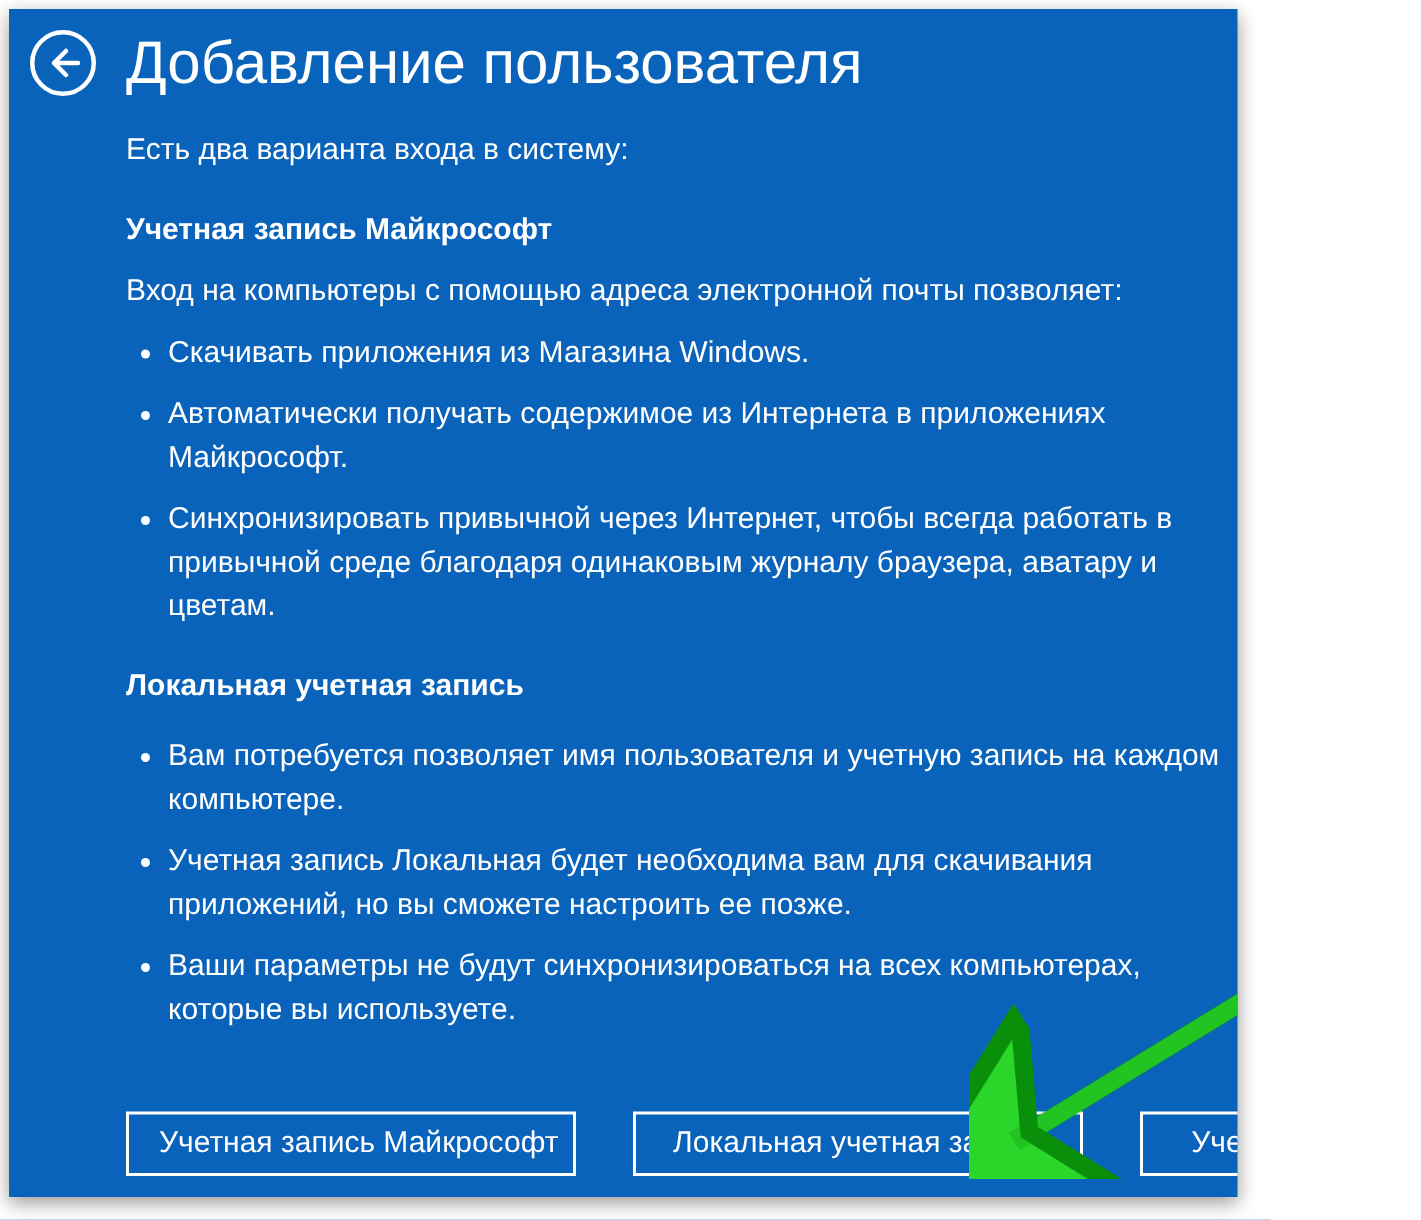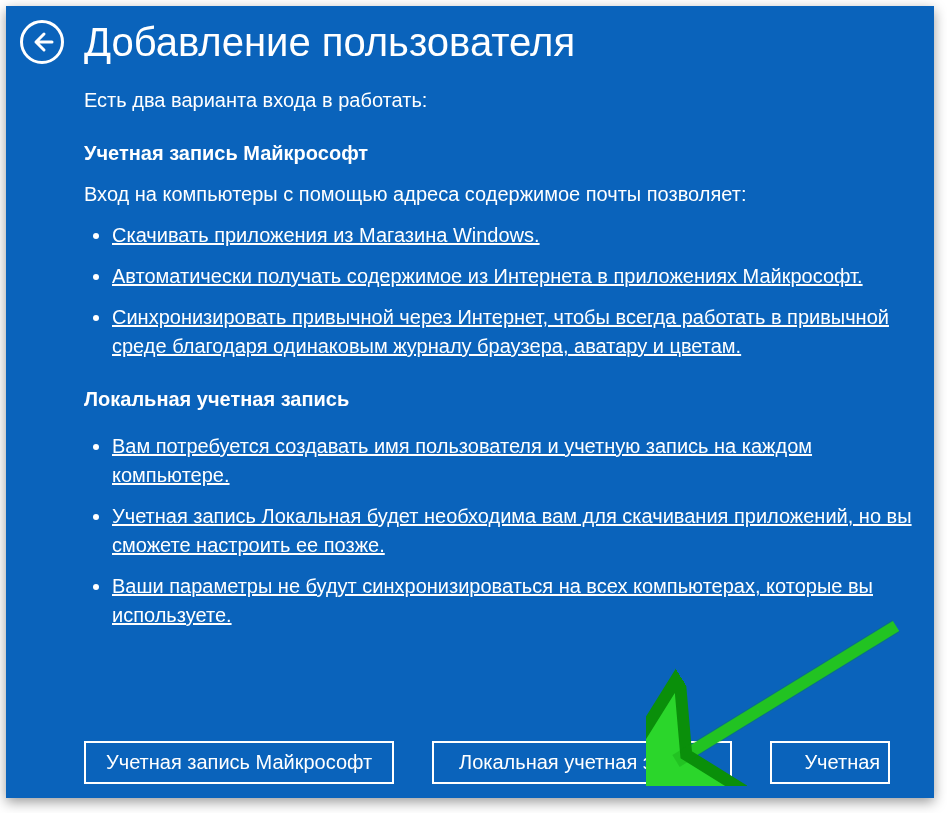--- a/index.html
+++ b/index.html
@@ -7,21 +7,21 @@
     padding: 0;
     width: 947px;
     height: 813px;
     font-family: "Segoe UI", Arial, sans-serif;
     background: #fff;
     overflow: hidden;
   }
   .panel {
     position: relative;
     margin: 6px;
-    width: 928px;
+    width: 819px;
     height: 792px;
     background: #0a63bb;
     color: #ffffff;
     box-sizing: border-box;
     box-shadow: 0 4px 12px rgba(0,0,0,0.4);
     overflow: hidden;
   }
   .header {
     display: flex;
     align-items: center;
@@ -53,21 +53,20 @@
   }
   .intro { margin: 10px 0 24px 0; }
   .section-head {
     font-weight: 600;
     margin: 18px 0 12px 0;
   }
   .lead { margin: 0 0 6px 0; }
   ul.bullets {
     margin: 2px 0 18px 0;
     padding-left: 28px;
-    text-decoration: underline;
   }
   ul.bullets li {
     padding: 6px 0;
   }
   .footer {
     position: absolute;
     left: 0;
     right: 0;
     bottom: 14px;
     padding-left: 78px;
@@ -102,33 +101,33 @@
   <div class="header">
     <div class="back-btn">
       <svg width="24" height="24" viewBox="0 0 24 24">
         <path d="M14 4 L6 12 L14 20 M6 12 L22 12" stroke="#ffffff" stroke-width="3" fill="none" stroke-linecap="round" stroke-linejoin="round"></path>
       </svg>
     </div>
     <div class="title">Добавление пользователя</div>
   </div>
 
   <div class="content">
-    <div class="intro">Есть два варианта входа в работать:</div>
+    <div class="intro">Есть два варианта входа в систему:</div>
 
     <div class="section-head">Учетная запись Майкрософт</div>
-    <div class="lead">Вход на компьютеры с помощью адреса содержимое почты позволяет:</div>
+    <div class="lead">Вход на компьютеры с помощью адреса электронной почты позволяет:</div>
     <ul class="bullets">
       <li>Скачивать приложения из Магазина Windows.</li>
       <li>Автоматически получать содержимое из Интернета в приложениях Майкрософт.</li>
       <li>Синхронизировать привычной через Интернет, чтобы всегда работать в привычной среде благодаря одинаковым журналу браузера, аватару и цветам.</li>
     </ul>
 
     <div class="section-head">Локальная учетная запись</div>
     <ul class="bullets">
-      <li>Вам потребуется создавать имя пользователя и учетную запись на каждом компьютере.</li>
+      <li>Вам потребуется позволяет имя пользователя и учетную запись на каждом компьютере.</li>
       <li>Учетная запись Локальная будет необходима вам для скачивания приложений, но вы сможете настроить ее позже.</li>
       <li>Ваши параметры не будут синхронизироваться на всех компьютерах, которые вы используете.</li>
     </ul>
   </div>
 
   <div class="footer">
     <button class="btn">Учетная запись Майкрософт</button>
     <button class="btn">Локальная учетная запись</button>
     <button class="btn cancel">Учетная</button>
   </div>

